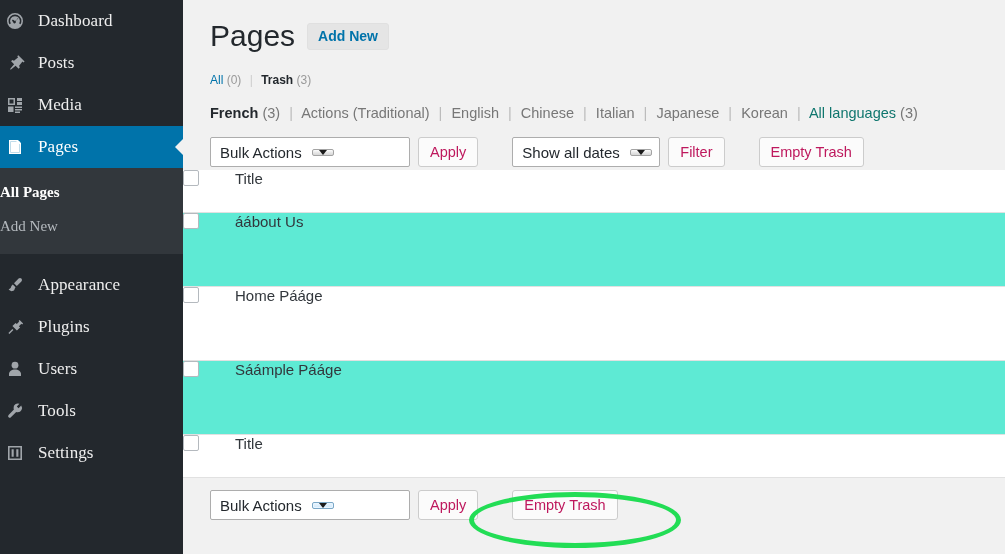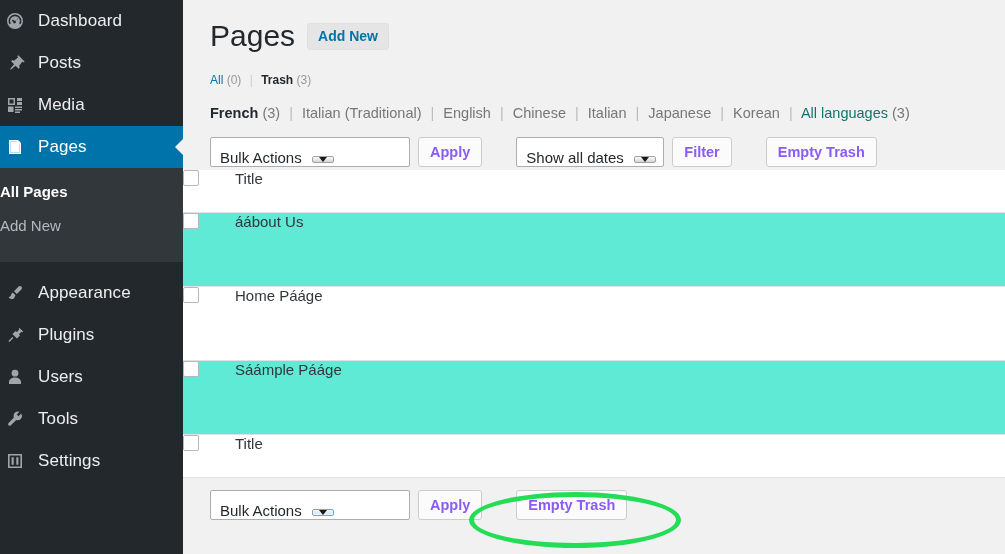--- a/index.html
+++ b/index.html
@@ -22,20 +22,21 @@
   }
 
   
   .adminmenu {
     position: absolute;
     left: 0; top: 0;
     width: 183px;
     height: 554px;
     background: #23282d;
     overflow: hidden;
+    font-family: Liberation Serif, serif;
   }
   .menu-item {
     position: relative;
     display: flex;
     align-items: center;
     height: 42px;
     padding-left: 4px;
     color: #eee;
     font-size: 17px;
     box-sizing: border-box;
@@ -67,21 +68,21 @@
     display: inline-flex;
     align-items: center;
     justify-content: center;
     color: #a0a5aa;
   }
   .menu-item.current .menu-icon { color: #fff; }
   .menu-icon svg { display: block; }
 
   .submenu {
     background: #32373c;
-    padding: 7px 0 19px 0;
+    padding: 7px 0 11px 0;
   }
   .submenu-item {
     font-size: 15px;
     line-height: 20px;
     padding: 7px 0 7px 0px;
     color: #b4b9be;
   }
   .submenu-item.current {
     color: #fff;
     font-weight: bold;
@@ -157,21 +158,21 @@
   .tablenav {
     display: flex;
     align-items: center;
     margin: 14px 0 0 0;
   }
   .tablenav.bottom { margin: 12px 0 0 0; }
 
   
   .sel {
     display: inline-flex;
-    align-items: flex-end;
+    align-items: center;
     height: 30px;
     background: #fff;
     border: 1px solid #adadad;
     border-radius: 2px;
     box-sizing: border-box;
     font-size: 15px;
     color: #23282d;
     cursor: pointer;
   }
   .sel .sel-text {
@@ -205,28 +206,27 @@
   .sel-bulk-top { width: 200px; }
   .sel-bulk-bottom { width: 200px; }
   .sel-dates { width: 148px; }
 
   .btn {
     height: 30px;
     box-sizing: border-box;
     background: #f7f7f7;
     border: 1px solid #ccc;
     border-radius: 3px;
-    color: #8b5cf6;
+    color: #be185d;
     font-size: 14.5px;
     padding: 0 11px;
     margin-left: 8px;
     cursor: pointer;
     font-family: "Liberation Sans", sans-serif;
     white-space: nowrap;
-    font-weight: bold;
   }
   .btn.plain {
     background: #fbfbfb;
   }
   .gap-lg { margin-left: 34px; }
 
   
   .wp-list-table {
     margin-top: 3px;
     width: 822px;
@@ -403,21 +403,21 @@
         <span class="count">(0)</span>
         <span class="sep">|</span>
         <span class="cur">Trash</span>
         <span class="count">(3)</span>
       </div>
 
       <div class="langrow">
         <span class="cur">French</span>
         <span class="count">(3)</span>
         <span class="sep">|</span>
-        <span>Italian (Traditional)</span>
+        <span>Actions (Traditional)</span>
         <span class="sep">|</span>
         <span>English</span>
         <span class="sep">|</span>
         <span>Chinese</span>
         <span class="sep">|</span>
         <span>Italian</span>
         <span class="sep">|</span>
         <span>Japanese</span>
         <span class="sep">|</span>
         <span>Korean</span>

